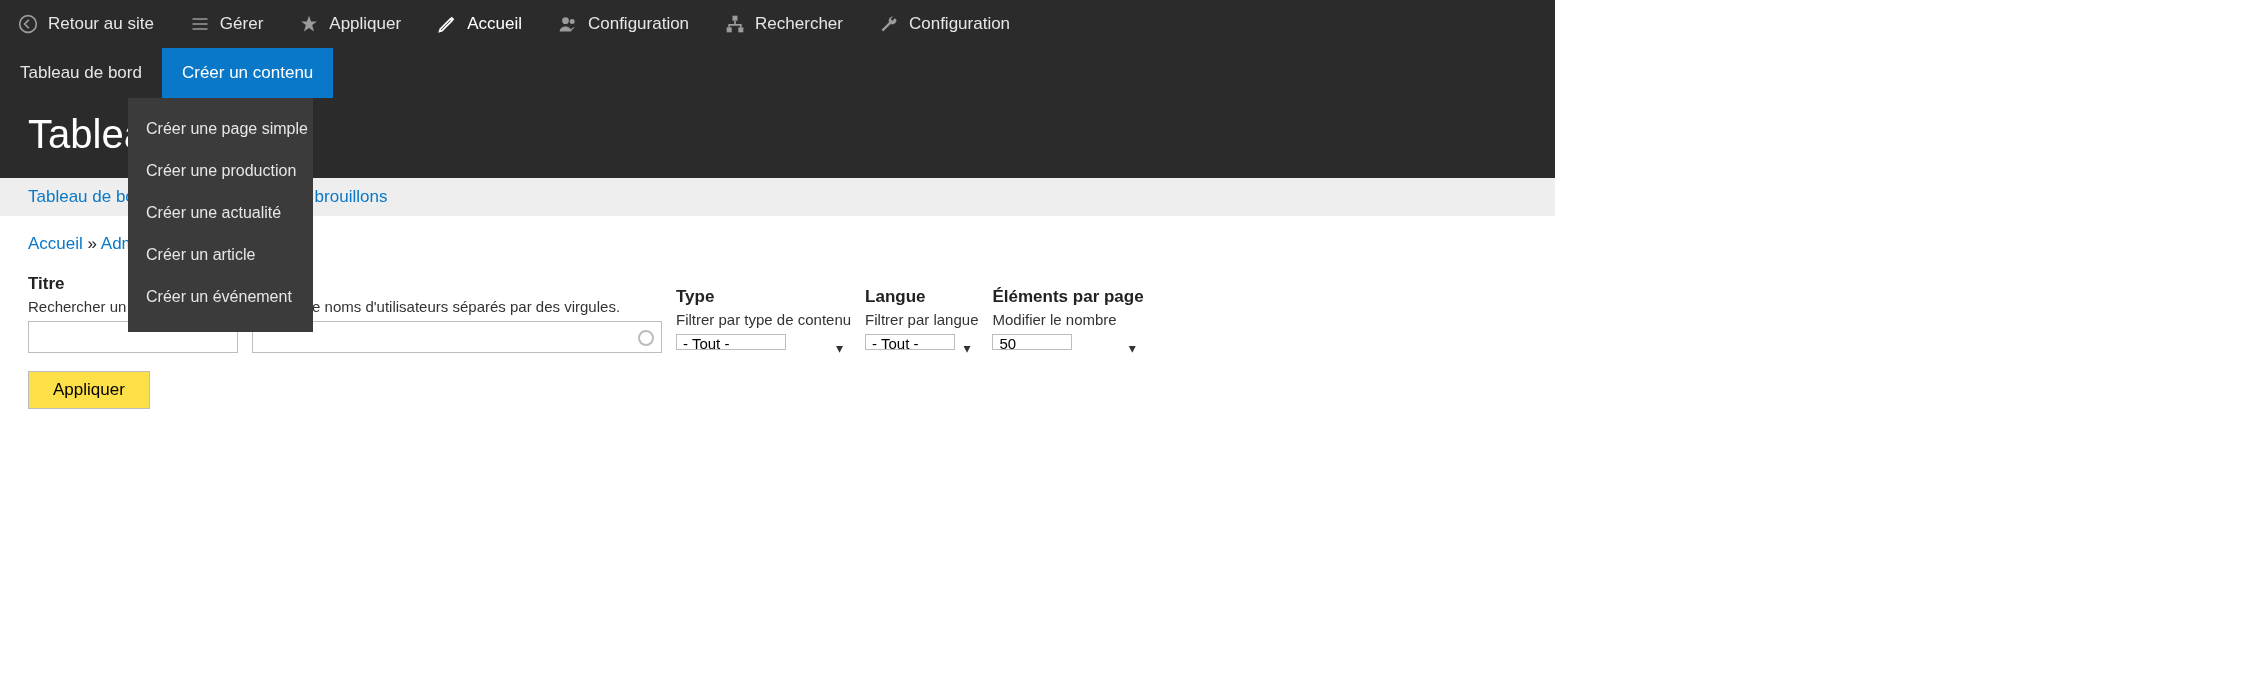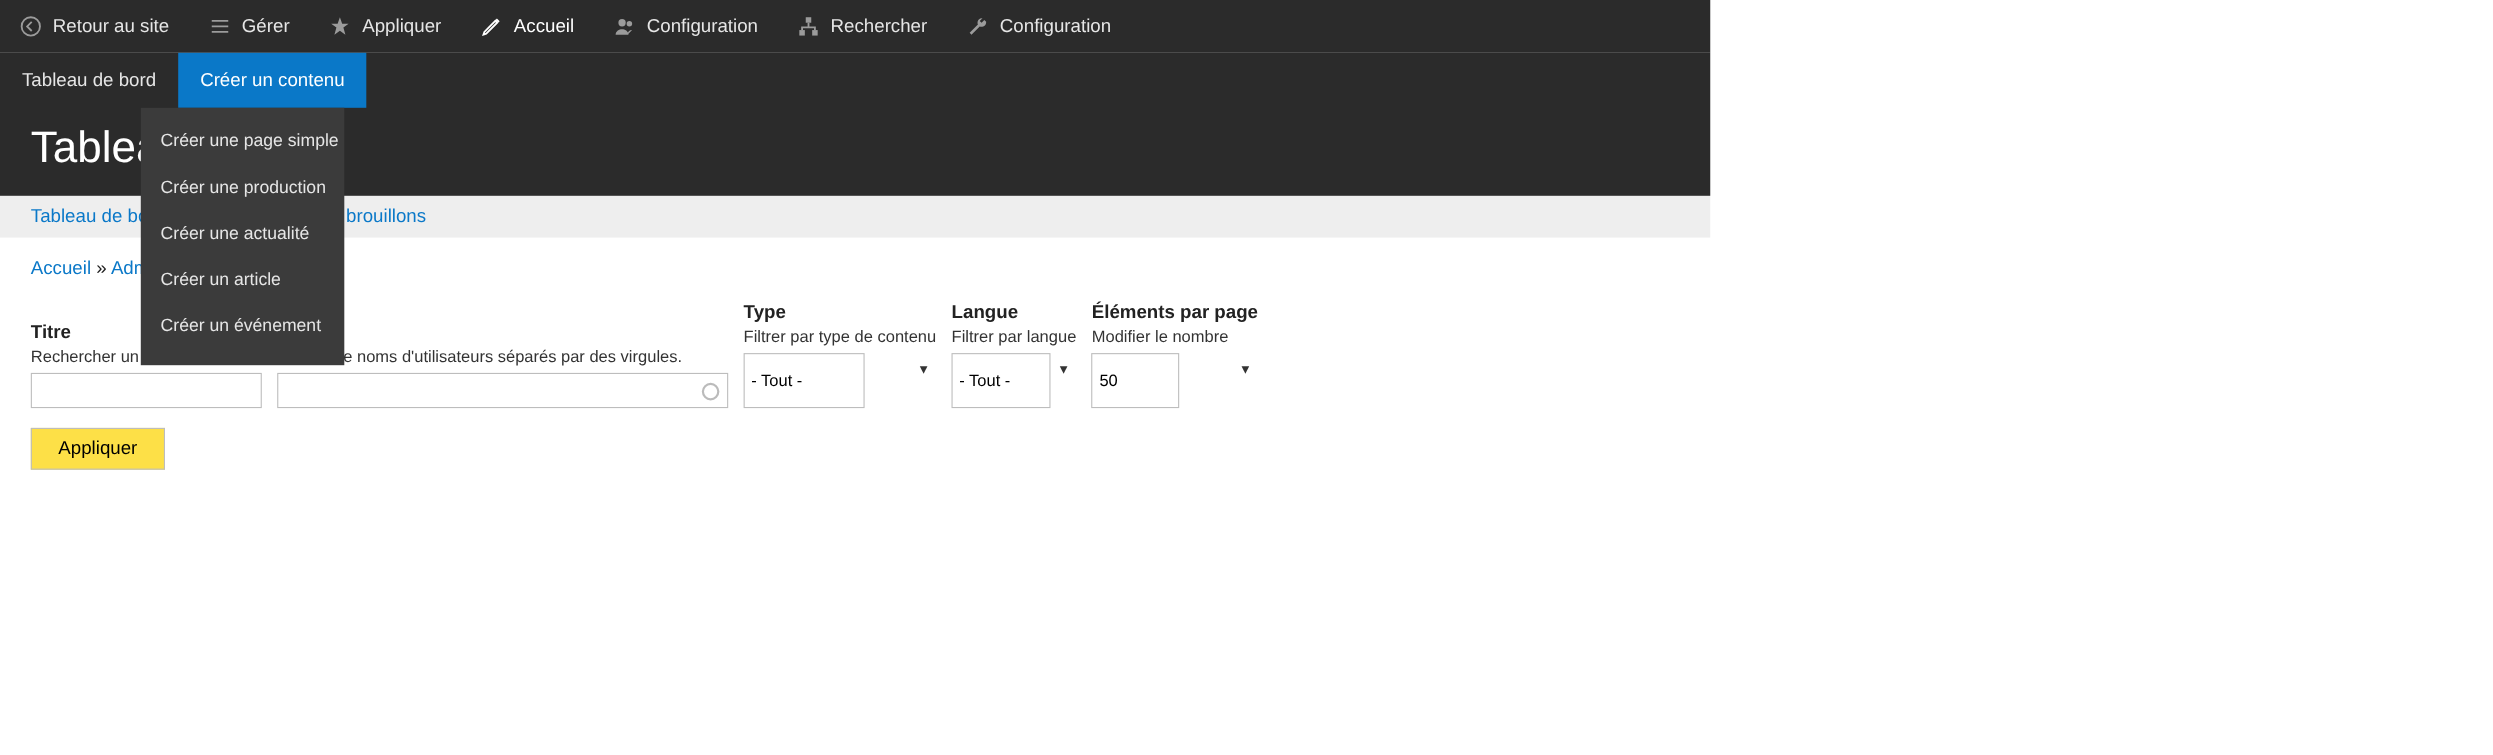--- a/index.html
+++ b/index.html
@@ -109,21 +109,21 @@
   .filter-col { display: flex; flex-direction: column; }
   .filter-label { font-weight: 700; font-size: 17px; margin-bottom: 4px; }
   .filter-desc { font-size: 15px; color: #333; margin-bottom: 6px; white-space: nowrap; }
   .filter-col input[type=text] {
     height: 32px;
     padding: 0 6px;
     border: 1px solid #bdbdbd;
     font-size: 15px;
   }
   .filter-col select {
-    height: 50px;
+    height: 16px;
     padding: 0 24px 0 6px;
     border: 1px solid #bdbdbd;
     font-size: 15px;
     background: #fff;
     appearance: none;
     -webkit-appearance: none;
   }
   .select-wrap { position: relative; display: inline-block; }
   .select-wrap::after {
     content: "▾";

